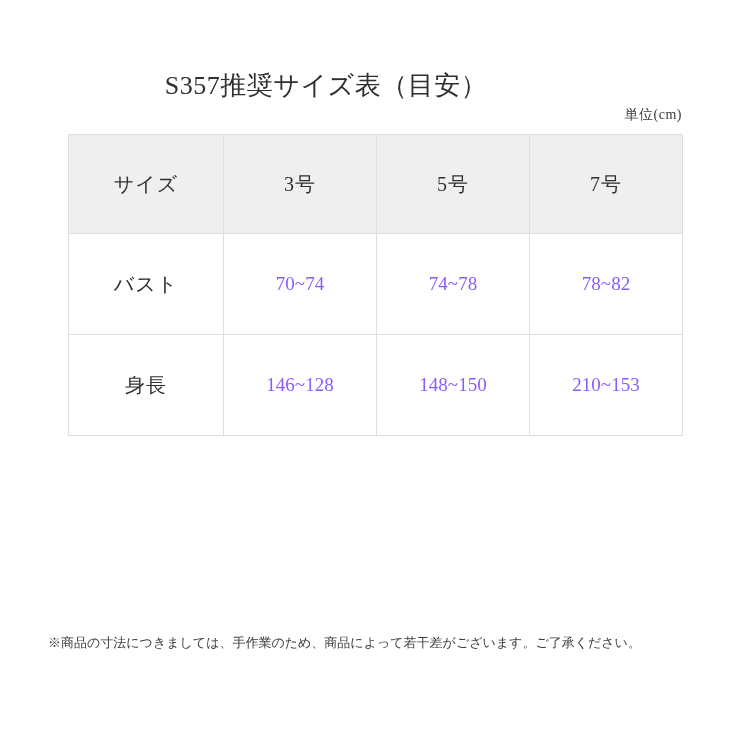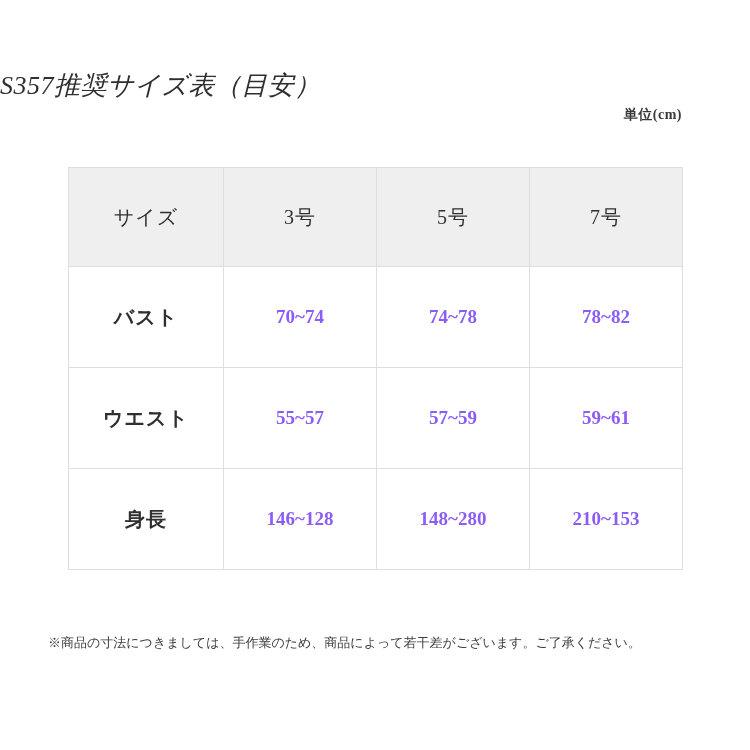--- a/index.html
+++ b/index.html
@@ -18,64 +18,60 @@
     position: relative;
     width: 750px;
     height: 750px;
     box-sizing: border-box;
   }
   .title {
     position: absolute;
     top: 68px;
     left: 0;
     width: 652px;
-    text-align: left;
+    text-align: center;
     font-size: 26px;
     letter-spacing: 0.5px;
     color: #2f2f2f;
     font-family: "Liberation Serif", serif;
-    font-style: italic;
   }
   .unit {
     position: absolute;
     top: 106px;
     right: 68px;
     font-size: 14px;
     color: #3a3a3a;
     letter-spacing: 0.5px;
-    font-weight: bold;
   }
   table.size-table {
     position: absolute;
     top: 134px;
     left: 68px;
     width: 614px;
     border-collapse: collapse;
     table-layout: fixed;
-    margin-top: 33px;
   }
   table.size-table td,
   table.size-table th {
     border: 1px solid #dedede;
     text-align: center;
     font-weight: normal;
     font-size: 19px;
     color: #8b5cf6;
     font-family: "Liberation Serif", serif;
   }
   table.size-table thead th {
     height: 96px;
     background: #f0efef;
     font-size: 20px;
     letter-spacing: 1px;
     color: #2f2f2f;
   }
   table.size-table tbody td {
     height: 98px;
-    font-weight: bold;
   }
   table.size-table tbody td.row-label {
     font-size: 20px;
     letter-spacing: 1px;
     color: #2f2f2f;
   }
   col.c1 { width: 155px; }
   col.c2 { width: 153px; }
   col.c3 { width: 153px; }
   col.c4 { width: 153px; }
@@ -115,29 +111,23 @@
       </tr>
     </thead>
     <tbody>
       <tr>
         <td class="row-label">バスト</td>
         <td>70~74</td>
         <td>74~78</td>
         <td>78~82</td>
       </tr>
       <tr>
-        <td class="row-label">ウエスト</td>
-        <td>55~57</td>
-        <td>57~59</td>
-        <td>59~61</td>
-      </tr>
-      <tr>
         <td class="row-label">身長</td>
         <td>146~128</td>
-        <td>148~280</td>
+        <td>148~150</td>
         <td>210~153</td>
       </tr>
     </tbody>
   </table>
 
   <div class="note">※商品の寸法につきましては、手作業のため、商品によって若干差がございます。ご了承ください。</div>
 
 </div>
 
 </body></html>

